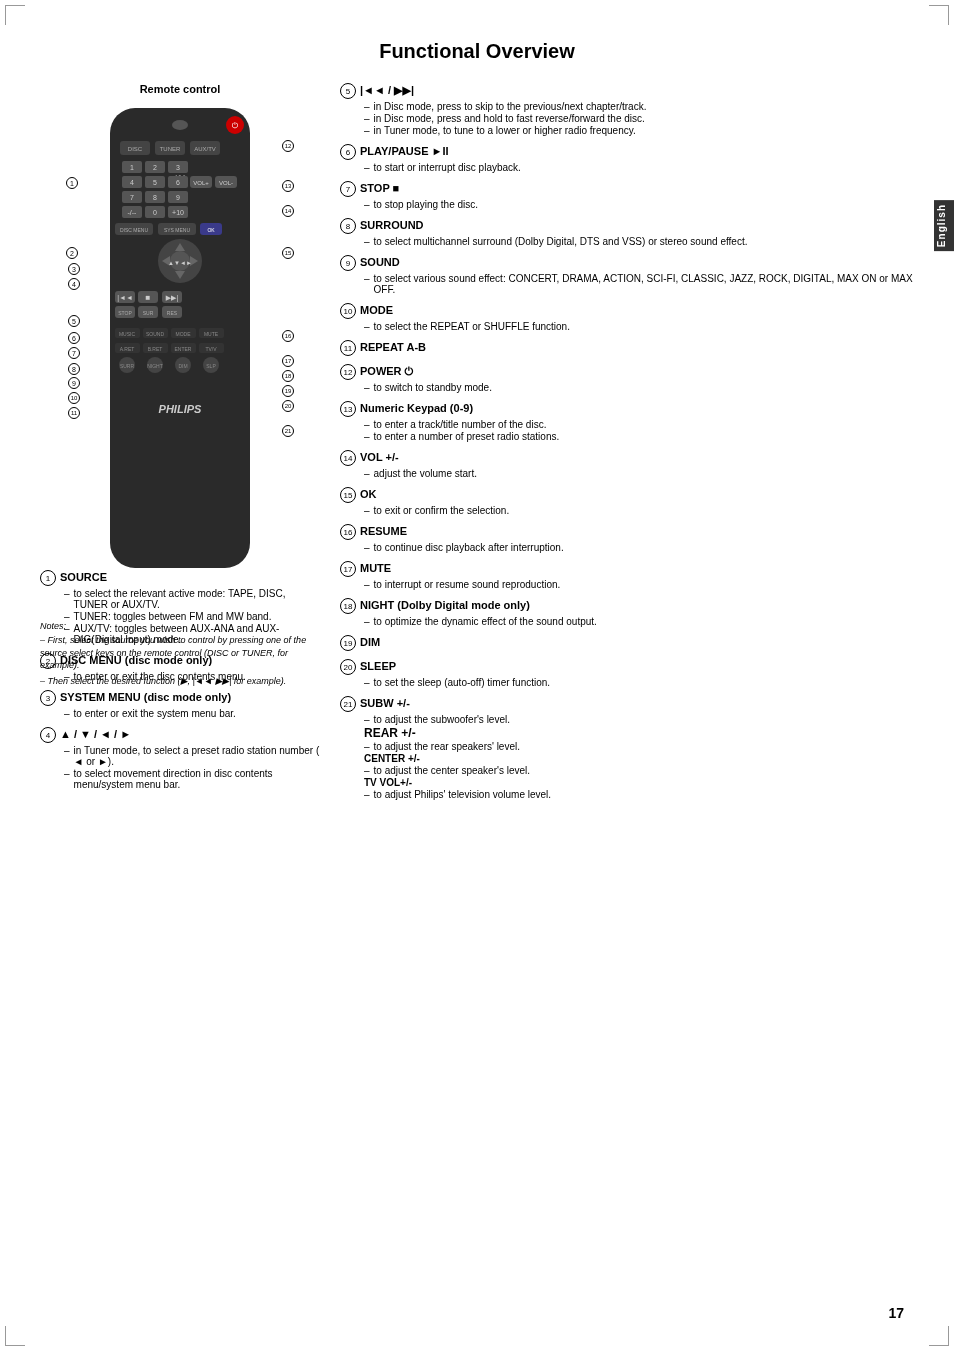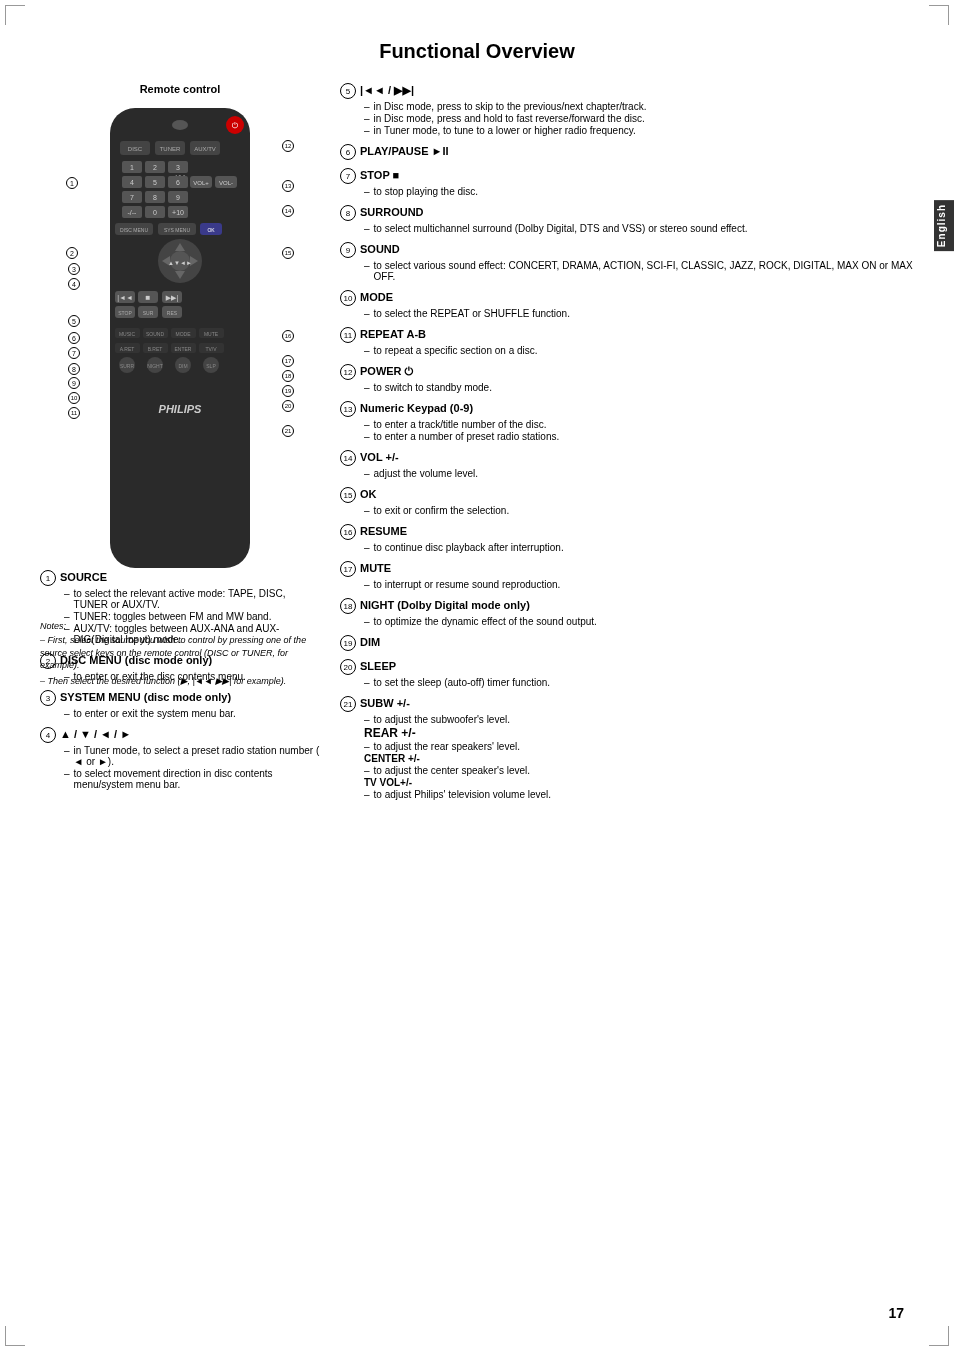--- a/index.html
+++ b/index.html
@@ -360,20 +360,21 @@
       <div class="item-bullet">in Disc mode, press to skip to the previous/next chapter/track.</div>
       <div class="item-bullet">in Disc mode, press and hold to fast reverse/forward the disc.</div>
       <div class="item-bullet">in Tuner mode, to tune to a lower or higher radio frequency.</div>
     </div>
 
     <div class="item-group">
       <div class="item-header">
         <span class="item-num">6</span>
         <span class="item-title">PLAY/PAUSE ►II</span>
       </div>
+      <div class="item-bullet">to start or interrupt disc playback.</div>
     </div>
 
     <div class="item-group">
       <div class="item-header">
         <span class="item-num">7</span>
         <span class="item-title">STOP ■</span>
       </div>
       <div class="item-bullet">to stop playing the disc.</div>
     </div>
 
@@ -399,21 +400,20 @@
         <span class="item-title">MODE</span>
       </div>
       <div class="item-bullet">to select the REPEAT or SHUFFLE function.</div>
     </div>
 
     <div class="item-group">
       <div class="item-header">
         <span class="item-num">11</span>
         <span class="item-title">REPEAT A-B</span>
       </div>
-      <div class="item-bullet">to repeat a specific section on a disc.</div>
     </div>
 
     <div class="item-group">
       <div class="item-header">
         <span class="item-num">12</span>
         <span class="item-title">POWER ⏻</span>
       </div>
       <div class="item-bullet">to switch to standby mode.</div>
     </div>
 
@@ -424,21 +424,21 @@
       </div>
       <div class="item-bullet">to enter a track/title number of the disc.</div>
       <div class="item-bullet">to enter a number of preset radio stations.</div>
     </div>
 
     <div class="item-group">
       <div class="item-header">
         <span class="item-num">14</span>
         <span class="item-title">VOL +/-</span>
       </div>
-      <div class="item-bullet">adjust the volume level.</div>
+      <div class="item-bullet">adjust the volume start.</div>
     </div>
 
     <div class="item-group">
       <div class="item-header">
         <span class="item-num">15</span>
         <span class="item-title">OK</span>
       </div>
       <div class="item-bullet">to exit or confirm the selection.</div>
     </div>
 

